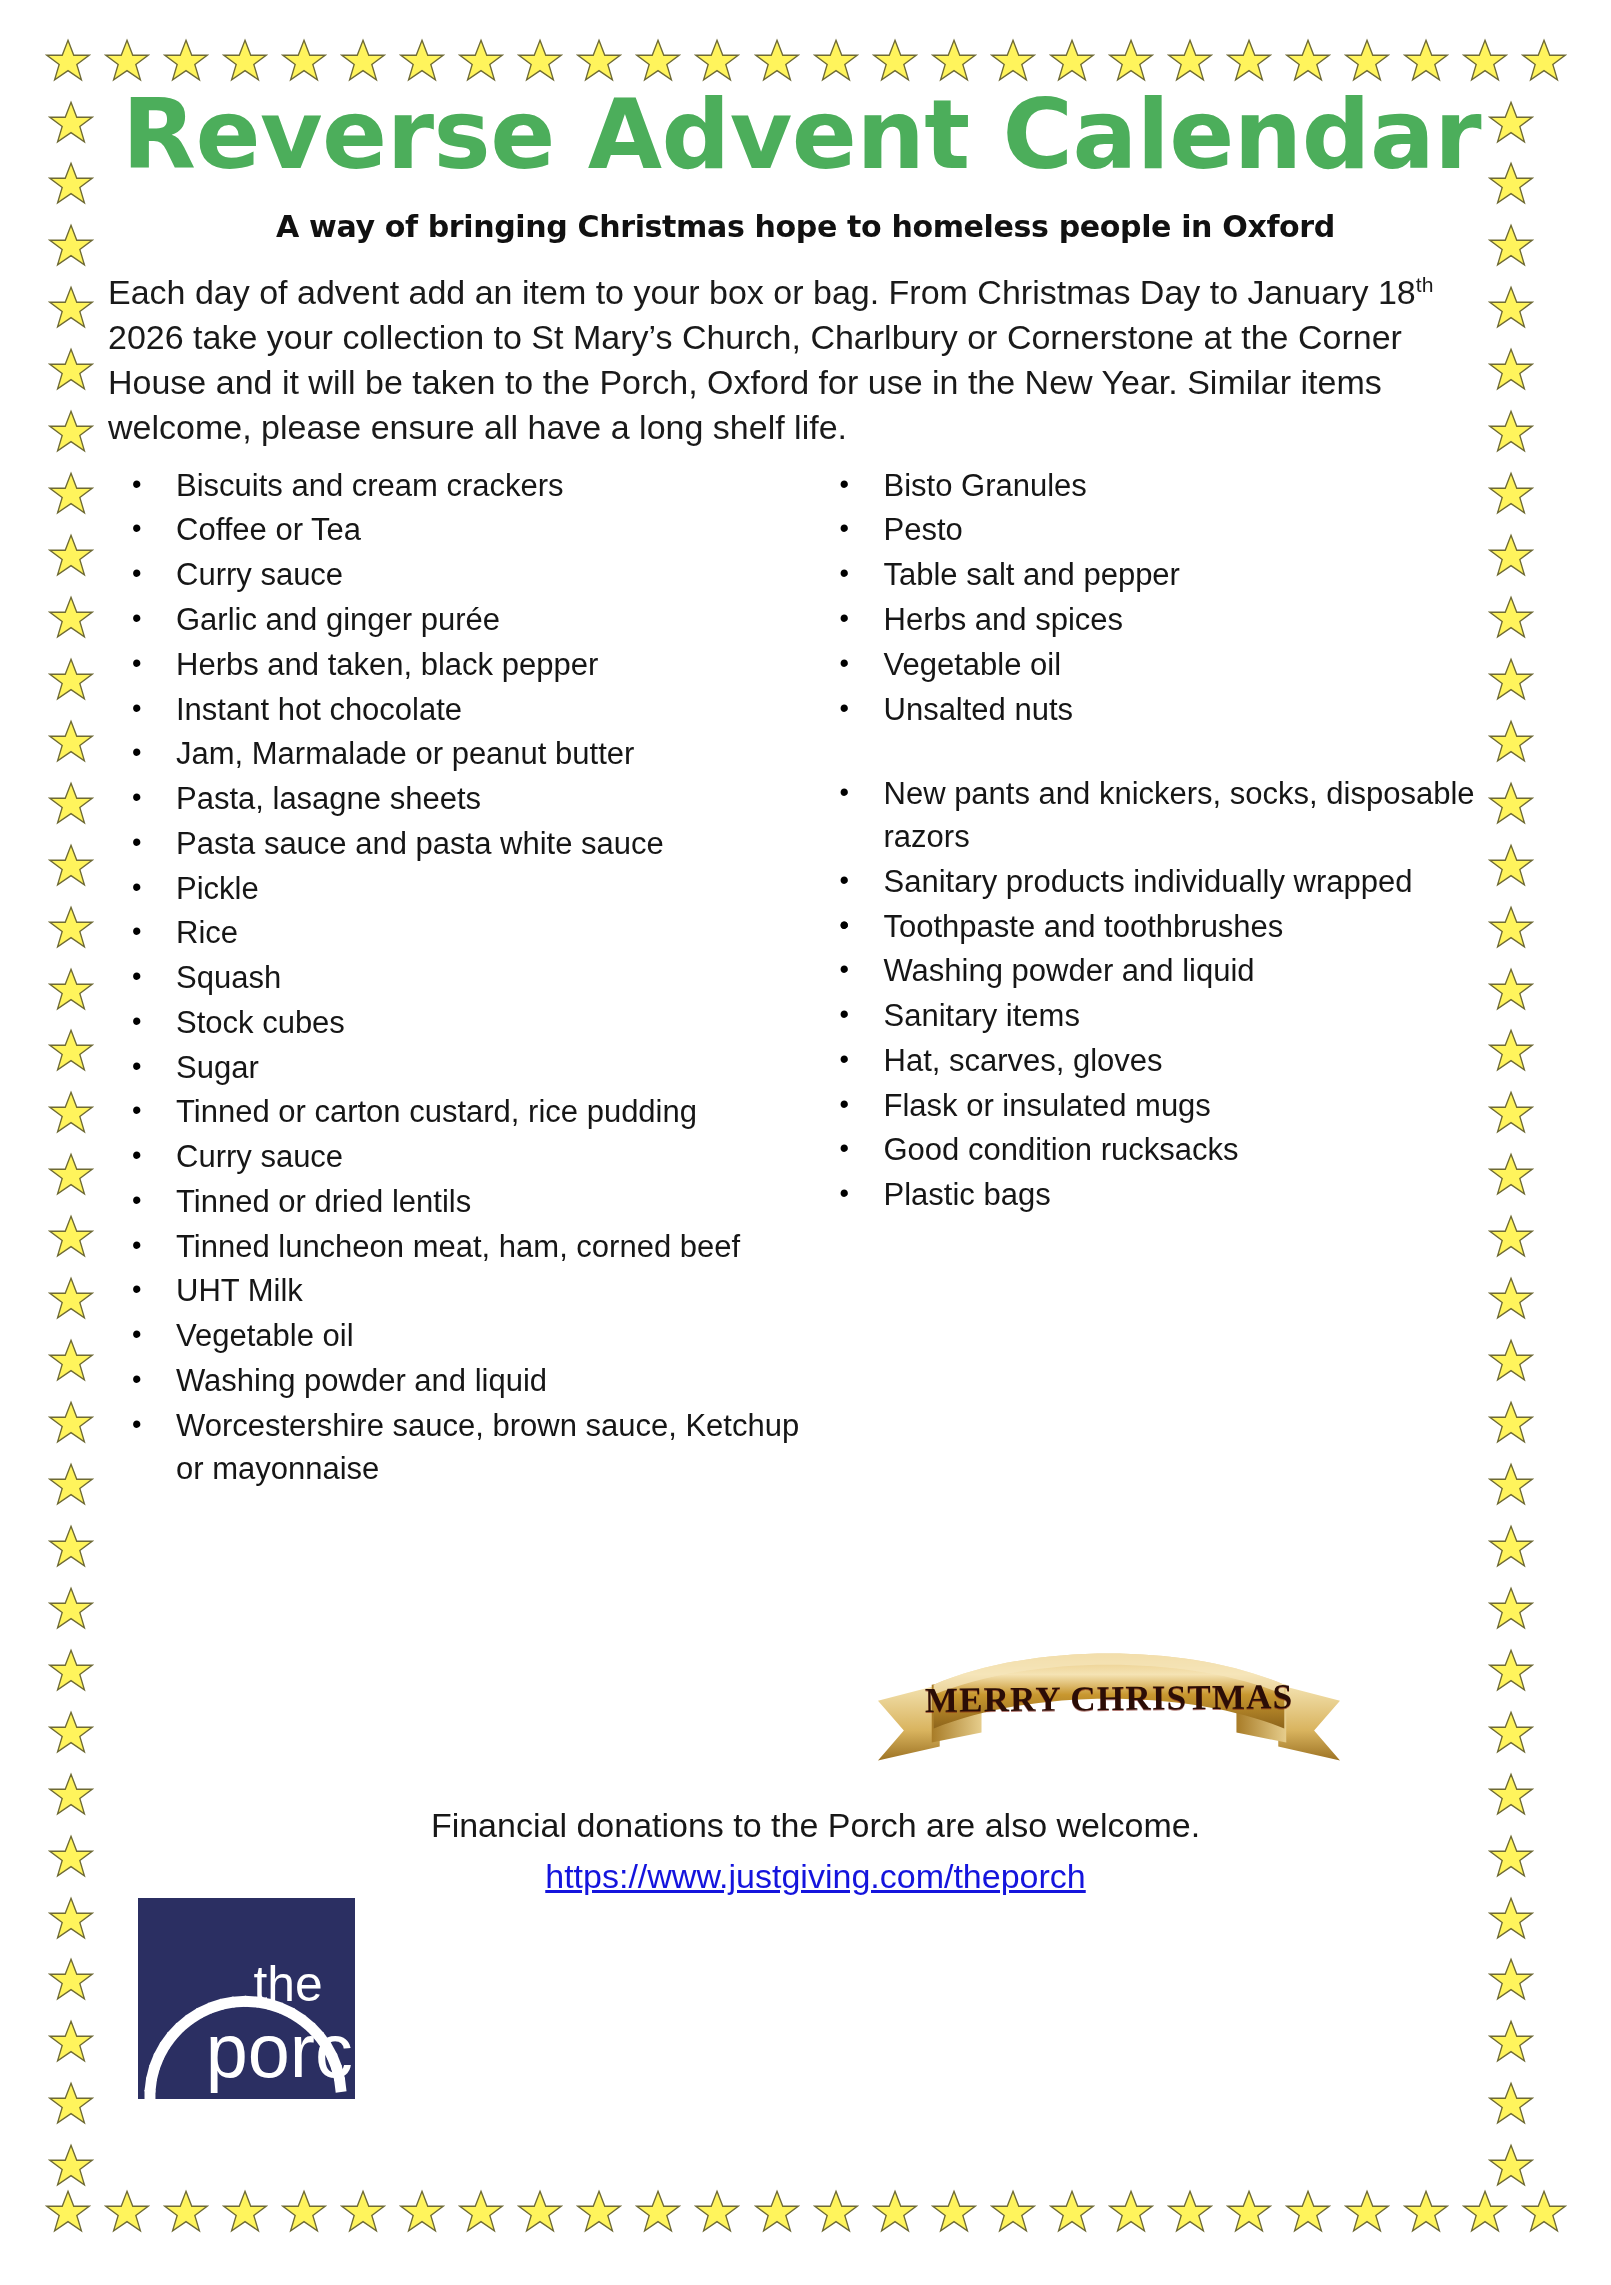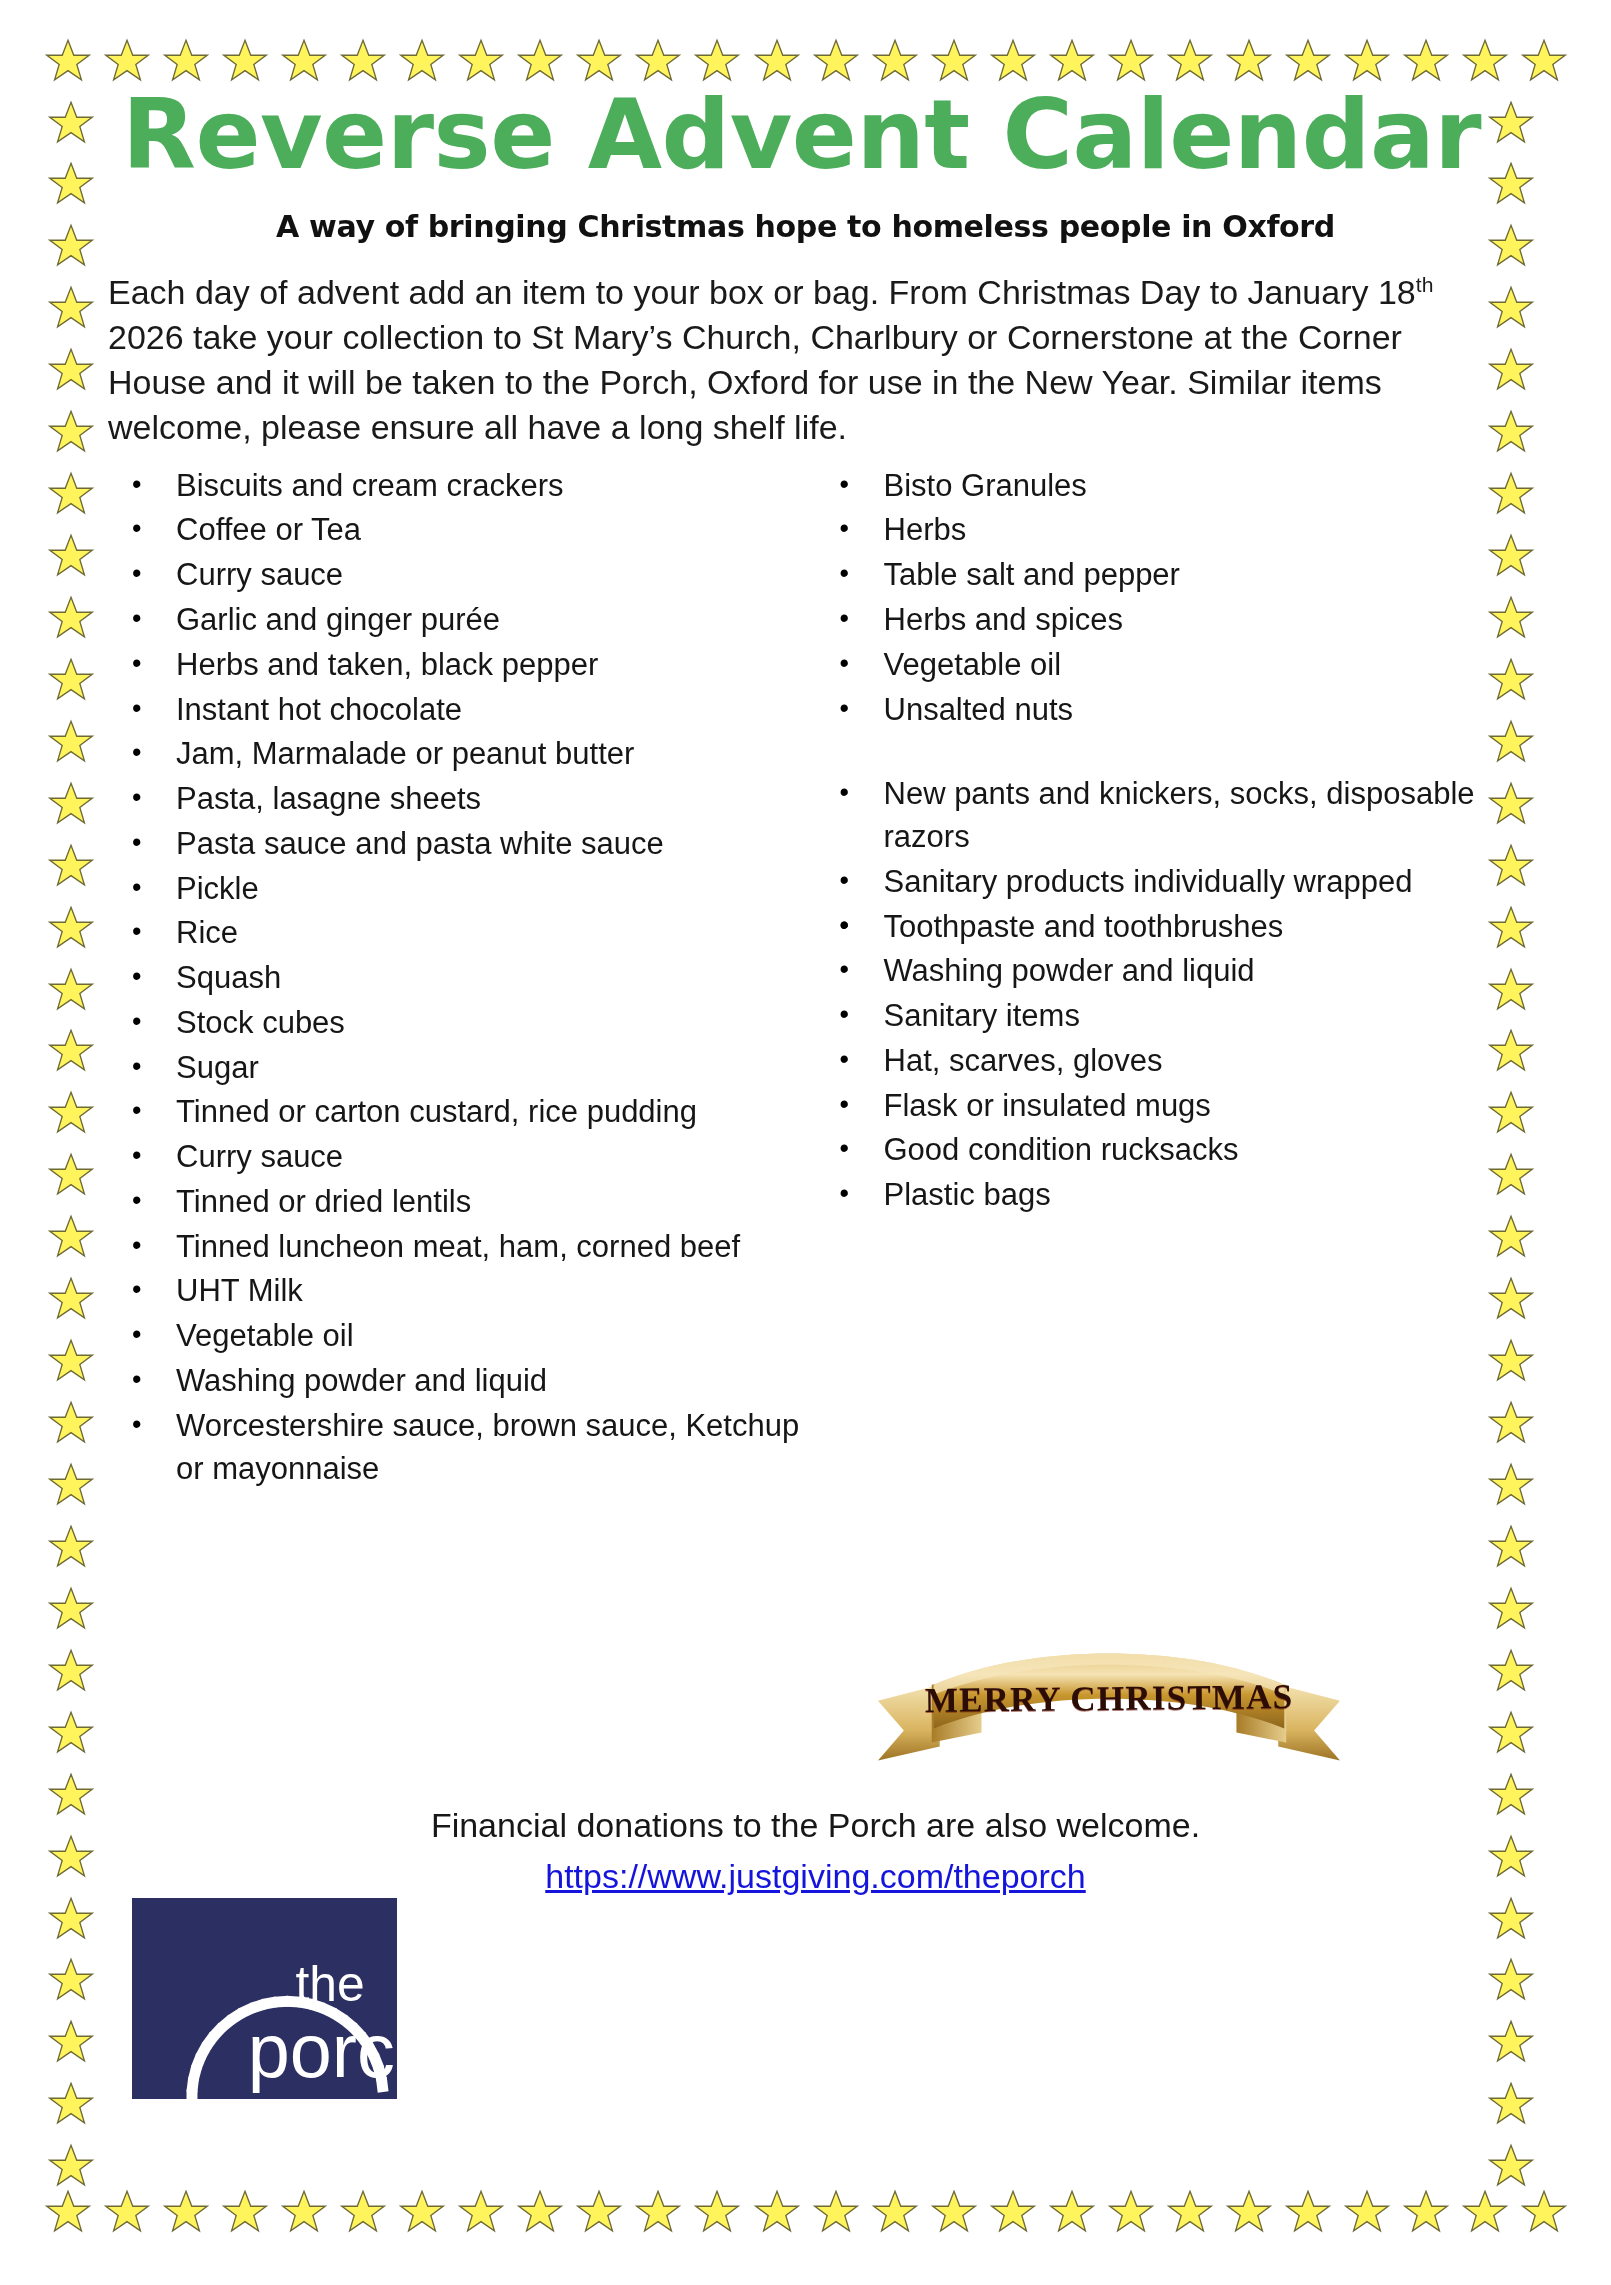--- a/index.html
+++ b/index.html
@@ -152,26 +152,25 @@
     margin-top: 12px;
     font-family: "Liberation Sans", sans-serif;
     font-size: 34px;
     color: #1414dd;
     text-decoration: underline;
   }
 
   
   .logo {
     position: absolute;
-    left: 28px;
+    left: 34px;
     top: 1813px;
     width: 217px;
     height: 201px;
     background: #2b2f62;
-    padding-left: 48px;
   }
   .logo svg { display:block; width:100%; height:100%; }
 </style>
 </head>
 <body>
 
 <div id="poster">
 
   <div class="star-layer" id="star-layer">
       <div class="star" style="left: 45px; top: 38px;">
@@ -807,21 +806,21 @@
             <li><span class="bullet">•</span><span>Tinned luncheon meat, ham, corned beef</span></li>
             <li><span class="bullet">•</span><span>UHT Milk</span></li>
             <li><span class="bullet">•</span><span>Vegetable oil</span></li>
             <li><span class="bullet">•</span><span>Washing powder and liquid</span></li>
             <li><span class="bullet">•</span><span>Worcestershire sauce, brown sauce, Ketchup or mayonnaise</span></li>
           </ul>
       </div>
       <div class="col-right">
         <ul class="items" id="list-right-1">
             <li><span class="bullet">•</span><span>Bisto Granules</span></li>
-            <li><span class="bullet">•</span><span>Herbs</span></li>
+            <li><span class="bullet">•</span><span>Pesto</span></li>
             <li><span class="bullet">•</span><span>Table salt and pepper</span></li>
             <li><span class="bullet">•</span><span>Herbs and spices</span></li>
             <li><span class="bullet">•</span><span>Vegetable oil</span></li>
             <li><span class="bullet">•</span><span>Unsalted nuts</span></li>
           </ul>
         <ul class="items" id="list-right-2">
             <li class="spacer"></li>
             <li><span class="bullet">•</span><span>New pants and knickers, socks, disposable razors</span></li>
             <li><span class="bullet">•</span><span>Sanitary products individually wrapped</span></li>
             <li><span class="bullet">•</span></li>

